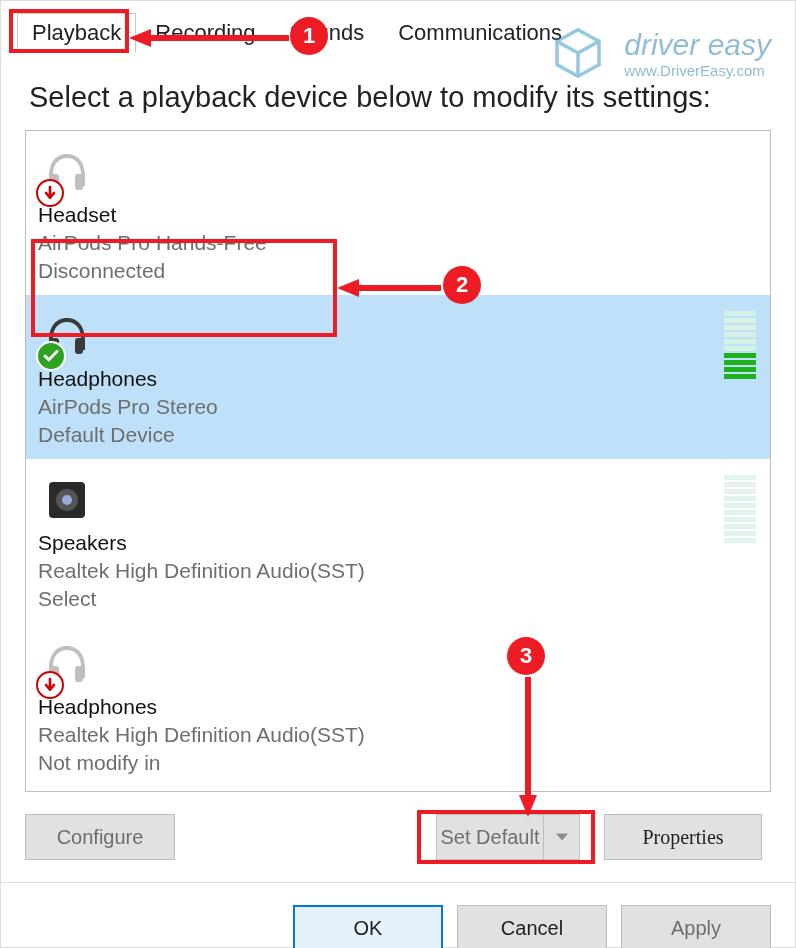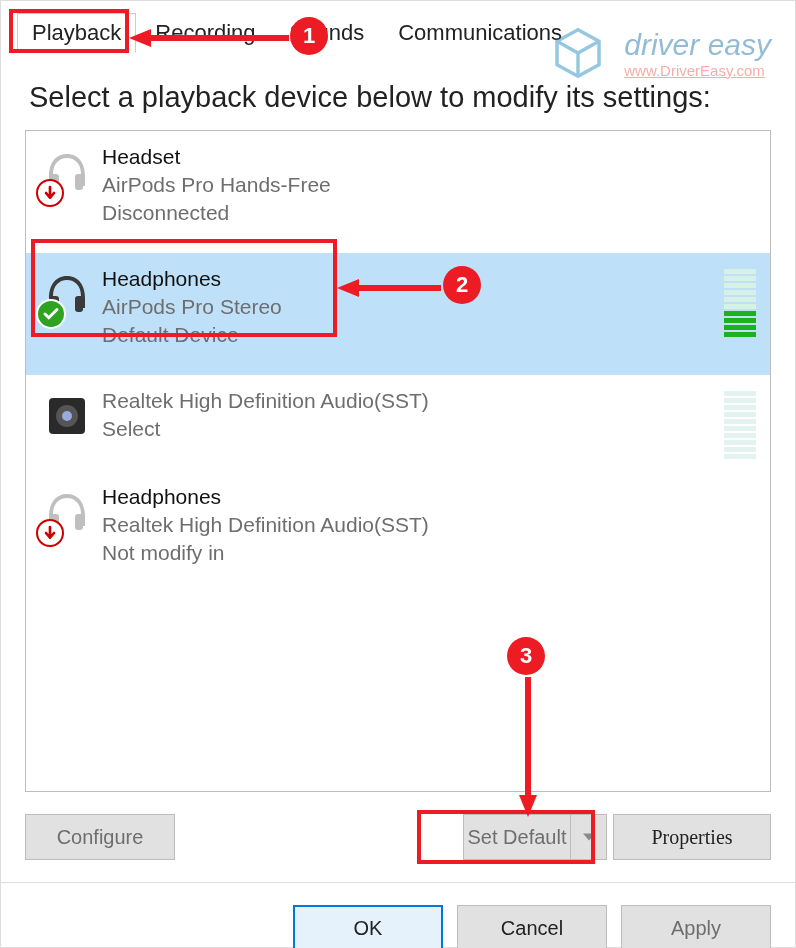--- a/index.html
+++ b/index.html
@@ -4,51 +4,51 @@
 <style>
   * { box-sizing: border-box; font-family: "Segoe UI", Tahoma, sans-serif; }
   body { margin:0; background:#fff; width:796px; height:948px; position:relative; overflow:hidden;}
   .window { width:796px; height:948px; border:1px solid #ddd; background:#fff; position:relative; }
   .tabs { display:flex; padding:12px 4px 0 16px; gap:4px; font-size:22px; color:#222; }
   .tab { padding:6px 14px 6px 14px; border:1px solid transparent; cursor:pointer; position:relative;}
   .tab.active { border:1px solid #ccc; border-bottom:1px solid #fff; background:#fff;}
   .highlight-tab { position:absolute; left:8px; top:8px; width:120px; height:44px; border:4px solid #ed1c24; pointer-events:none;}
   .instr { padding:28px 24px 16px 28px; font-size:29px; color:#222;}
   .list-container { margin:0 24px 0 24px; border:1px solid #bdbdbd; height:662px; background:#fff; position:relative;}
-  .device { display:flex; align-items:flex-start; padding:12px 12px 26px 12px; position:relative;}
+  .device { display:flex; align-items:flex-start; padding:12px 12px 10px 12px; position:relative;flex-direction:column;}
   .device.selected { background:#bfe0f9; }
   .dev-icon { width:58px; height:58px; flex:0 0 58px; position:relative; margin-right:6px; display:flex; align-items:center; justify-content:center;}
   .dev-text { flex:1; }
   .dev-title { font-size:21px; color:#111; line-height:28px;}
   .dev-sub { font-size:21px; color:#6e6e6e; line-height:28px;}
   .check-badge { position:absolute; left:-2px; bottom:-6px; width:30px; height:30px; border-radius:50%; background:#2ea321; border:2px solid #fff; display:flex; align-items:center; justify-content:center;}
   .check-badge svg { width:18px; height:18px; }
   .down-badge { position:absolute; left:-2px; bottom:-6px; width:28px; height:28px; border-radius:50%; background:#fff; border:2px solid #cc0000; display:flex; align-items:center; justify-content:center;}
   .down-badge svg { width:16px;height:16px;}
   .level { position:absolute; right:14px; top:12px; width:32px; height:72px; display:flex; flex-direction:column-reverse; gap:2px; }
   .level .bar { height:5px; background:#d8f1e7; }
   .level .bar.on { background:#1db21d; }
   .level.faint .bar { background:#e3f3ef; }
-  .btn-row { display:flex; padding:22px 24px 0 24px; gap:6px; align-items:center; }
+  .btn-row { display:flex; padding:22px 33px 0 24px; gap:24px; align-items:center; }
   .btn { height:46px; border:1px solid #bdbdbd; background:#e1e1e1; font-size:20px; color:#6e6e6e; display:flex; align-items:center; justify-content:center; cursor:default;}
   .btn.enabled { color:#222; cursor:pointer;}
   #configure { width:150px;}
   #setdefault { width:144px; position:relative; margin-left:auto;}
   #setdefault .drop { width:36px; height:100%; border-left:1px solid #bdbdbd; display:flex; align-items:center; justify-content:center; position:absolute; right:0; top:0;}
   #properties { width:158px;font-family:Liberation Serif, serif;}
   .highlight-setdefault { position:absolute; border:4px solid #ed1c24; pointer-events:none;}
   .bottom-row { display:flex; justify-content:flex-end; gap:14px; padding:22px 24px 0 0;}
   .bottom-row .btn { width:150px;}
   #ok { border:2px solid #0078d7; background:#e5f1fb; color:#222;}
   #cancel { color:#222;}
   .divider { height:1px; background:#ddd; margin:22px 0 0 0;}
   .watermark { position:absolute; right:24px; top:24px; opacity:.45; pointer-events:none; display:flex; align-items:center; gap:18px;}
   .watermark .cube { width:56px;height:56px;}
   .watermark .txt1 { font-size:30px; color:#0f6aa3; font-style:italic;}
-  .watermark .txt2 { font-size:15px; color:#ef4444;text-decoration:underline;}
+  .watermark .txt2 { font-size:15px; color:#0369a1;}
   .callout { position:absolute; width:38px;height:38px;border-radius:50%;background:#ed1c24;color:#fff;font-size:22px; font-weight:600; display:flex;align-items:center;justify-content:center; z-index:20;}
   .arrow { position:absolute; z-index:19; pointer-events:none; }
   .sel-highlight { position:absolute; border:4px solid #ed1c24; pointer-events:none; z-index:10;}
 </style>
 </head>
 <body>
 
 <div class="window">
 
   <div class="tabs">
@@ -114,20 +114,21 @@
       </div>
       <div class="device">
         <div class="dev-icon">
           <svg viewBox="0 0 48 48" width="48" height="48">
             <rect x="6" y="6" width="36" height="36" rx="4" fill="#2a2a2a"></rect>
             <circle cx="24" cy="24" r="11" fill="#555"></circle>
             <circle cx="24" cy="24" r="5" fill="#9ad"></circle>
           </svg>
         </div>
         <div class="dev-text">
+          <div class="dev-title">Speakers</div>
           <div class="dev-sub">Realtek High Definition Audio(SST)</div>
           <div class="dev-sub">Select</div>
         </div>
         <div class="level faint">
           <div class="bar"></div>
           <div class="bar"></div>
           <div class="bar"></div>
           <div class="bar"></div>
           <div class="bar"></div>
           <div class="bar"></div>

